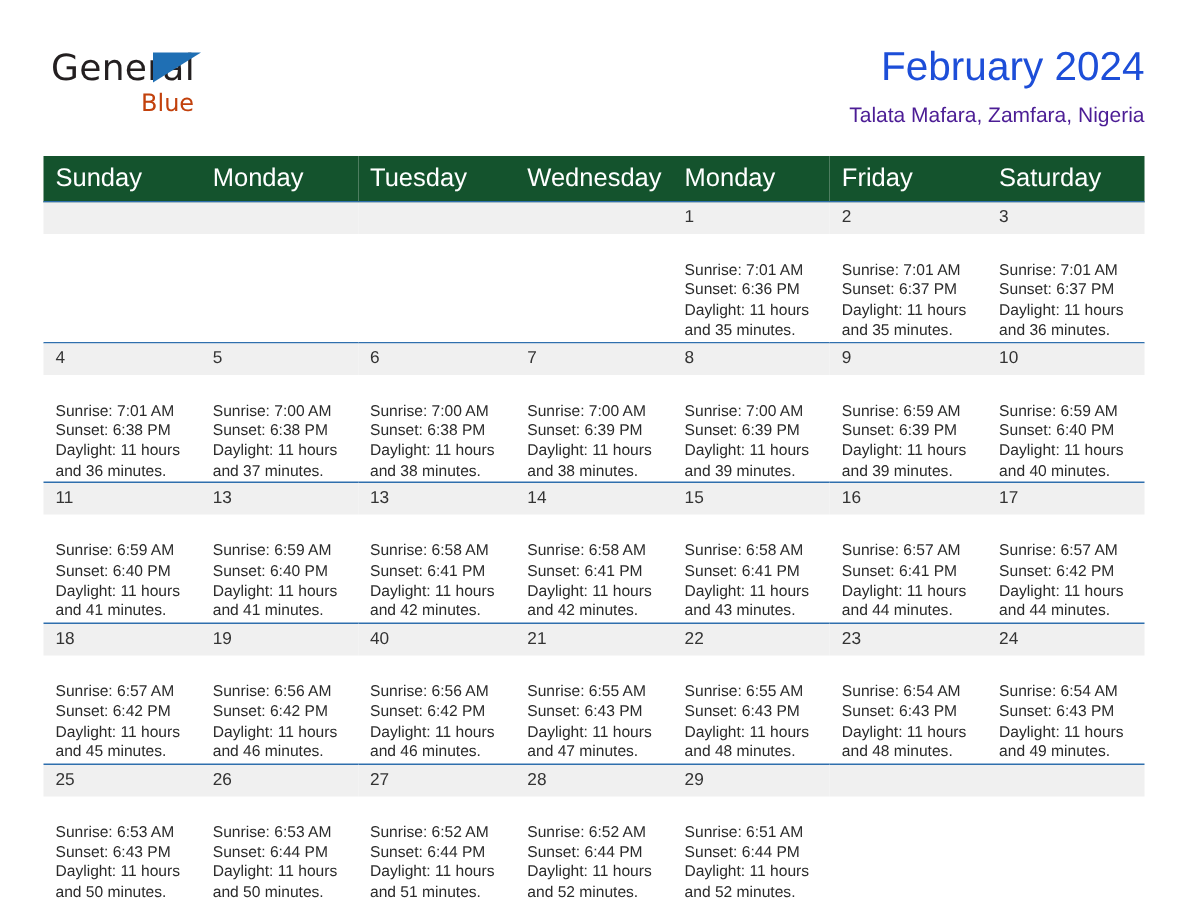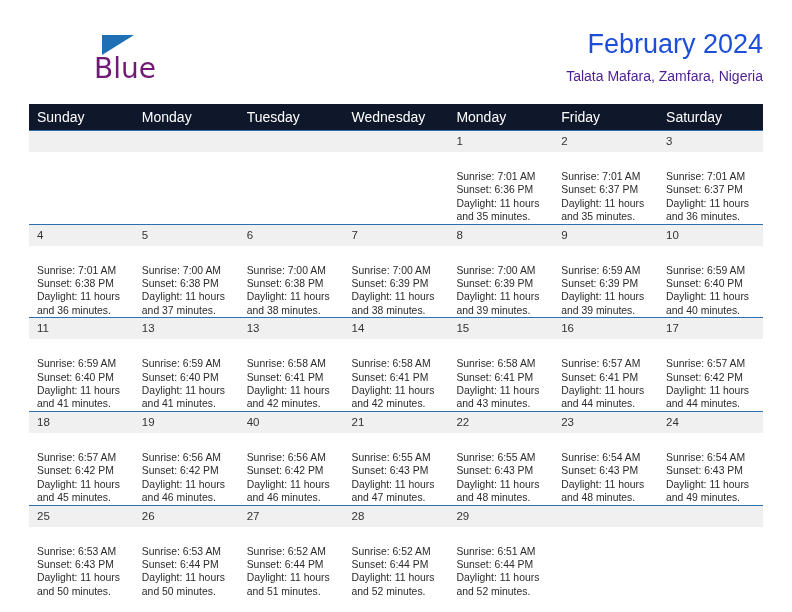--- a/index.html
+++ b/index.html
@@ -55,22 +55,22 @@
     top: 3px;
     width: 0;
     height: 0;
     border-left: 32px solid #1f6fb4;
     border-bottom: 20px solid transparent;
   }
   .logo-blue {
     position: absolute;
     left: 60px;
     top: 24px;
-    font-size: 28px;
-    color: #701a75;
+    font-size: 16px;
+    color: #c2410c;
     font-family: "DejaVu Sans", sans-serif;
     font-weight: 400;
     line-height: 26px;
   }
 
   .title-block {
     position: absolute;
     right: 0;
     top: 0;
     text-align: right;
@@ -97,23 +97,23 @@
   .calendar {
     position: absolute;
     left: 29px;
     top: 104px;
     width: 734px;
     border-collapse: collapse;
     table-layout: fixed;
   }
 
   .calendar th {
-    background: #0f172a;
+    background: #14532d;
     color: #ffffff;
-    font-size: 14px;
+    font-size: 17px;
     font-weight: 400;
     text-align: left;
     padding: 5px 0 5px 8px;
     height: 11px;
     font-family: "Liberation Sans", sans-serif;
     vertical-align: middle;
   }
 
   .calendar td {
     vertical-align: top;
@@ -157,20 +157,21 @@
   }
 </style>
 </head>
 <body>
 
 <div class="page">
 
   <div class="header">
 
     <div class="logo">
+      <span class="logo-general">General</span>
       <span class="logo-tri"></span>
       <span class="logo-blue">Blue</span>
     </div>
 
     <div class="title-block">
       <div class="cal-title">February 2024</div>
       <div class="cal-subtitle">Talata Mafara, Zamfara, Nigeria</div>
     </div>
 
   </div>

